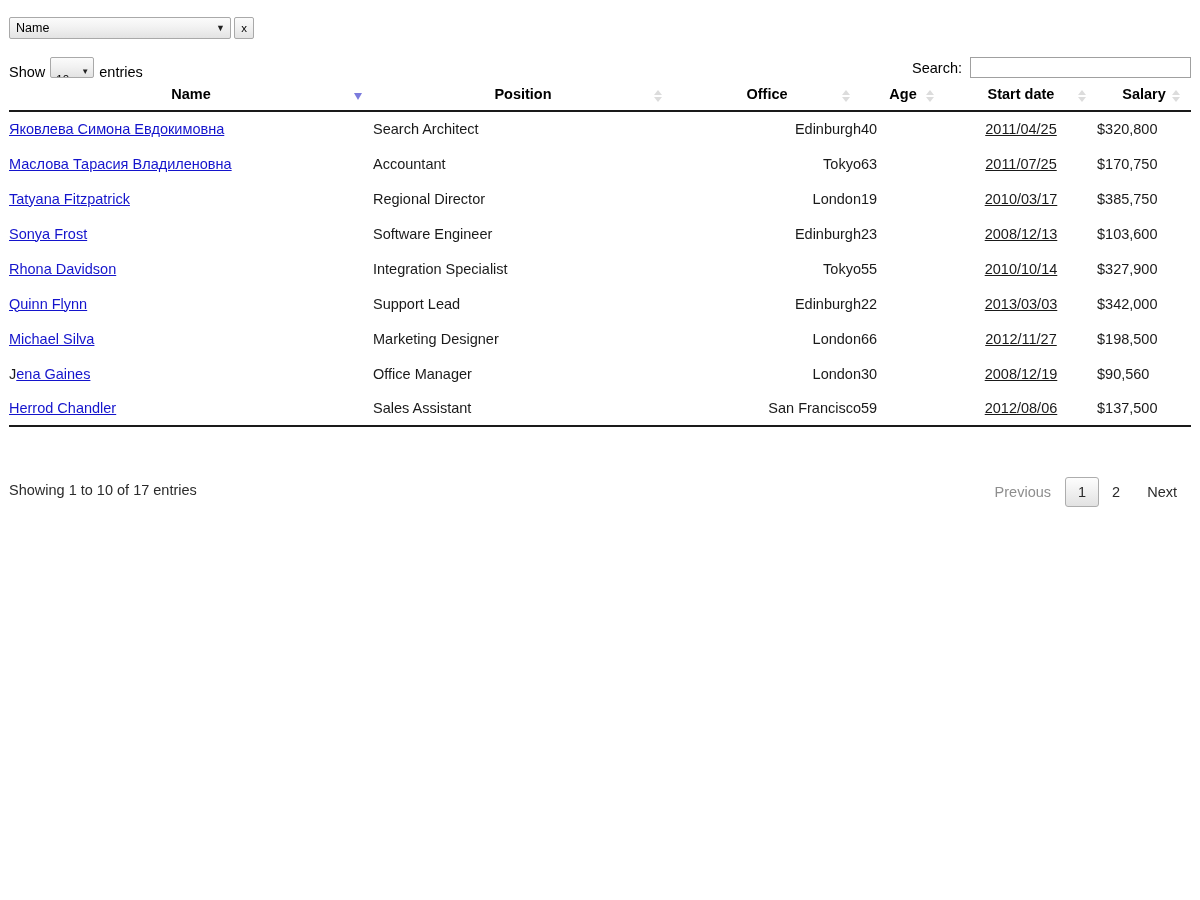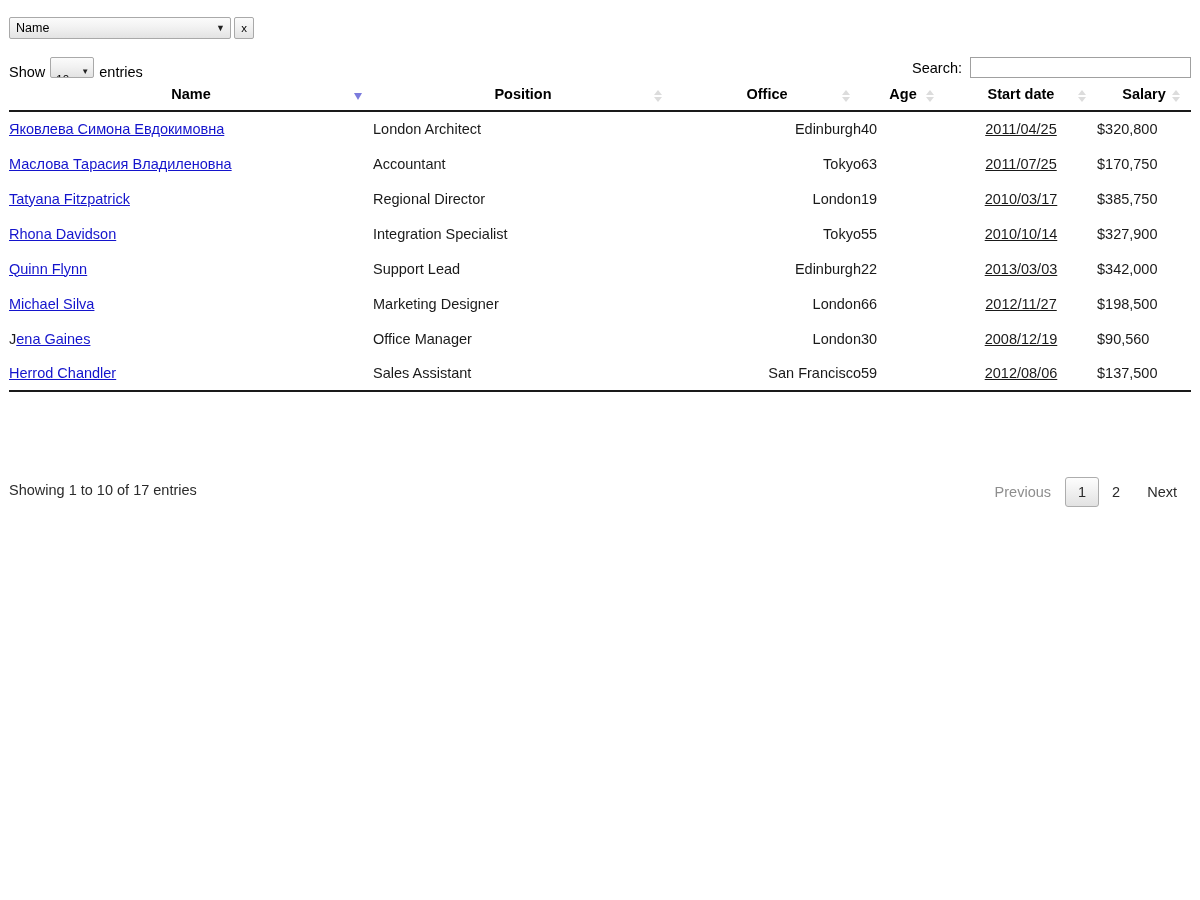--- a/index.html
+++ b/index.html
@@ -309,21 +309,21 @@
                 <polygon points="1,8 9,8 5,13" fill="#dcdcdc"></polygon>
               </svg>
           </span>
         </span>
       </th>
     </tr>
   </thead>
   <tbody id="table-body">
       <tr>
         <td class="c-name"><a class="name-link">Яковлева Симона Евдокимовна</a></td>
-        <td class="c-pos">London Architect</td>
+        <td class="c-pos">Search Architect</td>
         <td class="c-office">Edinburgh</td>
         <td class="c-age">40</td>
         <td class="c-start">2011/04/25</td>
         <td class="c-salary">$320,800</td>
       </tr>
       <tr>
         <td class="c-name"><a class="name-link">Маслова Тарасия Владиленовна</a></td>
         <td class="c-pos">Accountant</td>
         <td class="c-office">Tokyo</td>
         <td class="c-age">63</td>
@@ -332,20 +332,28 @@
       </tr>
       <tr>
         <td class="c-name"><a class="name-link">Tatyana Fitzpatrick</a></td>
         <td class="c-pos">Regional Director</td>
         <td class="c-office">London</td>
         <td class="c-age">19</td>
         <td class="c-start">2010/03/17</td>
         <td class="c-salary">$385,750</td>
       </tr>
       <tr>
+        <td class="c-name"><a class="name-link">Sonya Frost</a></td>
+        <td class="c-pos">Software Engineer</td>
+        <td class="c-office">Edinburgh</td>
+        <td class="c-age">23</td>
+        <td class="c-start">2008/12/13</td>
+        <td class="c-salary">$103,600</td>
+      </tr>
+      <tr>
         <td class="c-name"><a class="name-link">Rhona Davidson</a></td>
         <td class="c-pos">Integration Specialist</td>
         <td class="c-office">Tokyo</td>
         <td class="c-age">55</td>
         <td class="c-start">2010/10/14</td>
         <td class="c-salary">$327,900</td>
       </tr>
       <tr>
         <td class="c-name"><a class="name-link">Quinn Flynn</a></td>
         <td class="c-pos">Support Lead</td>

